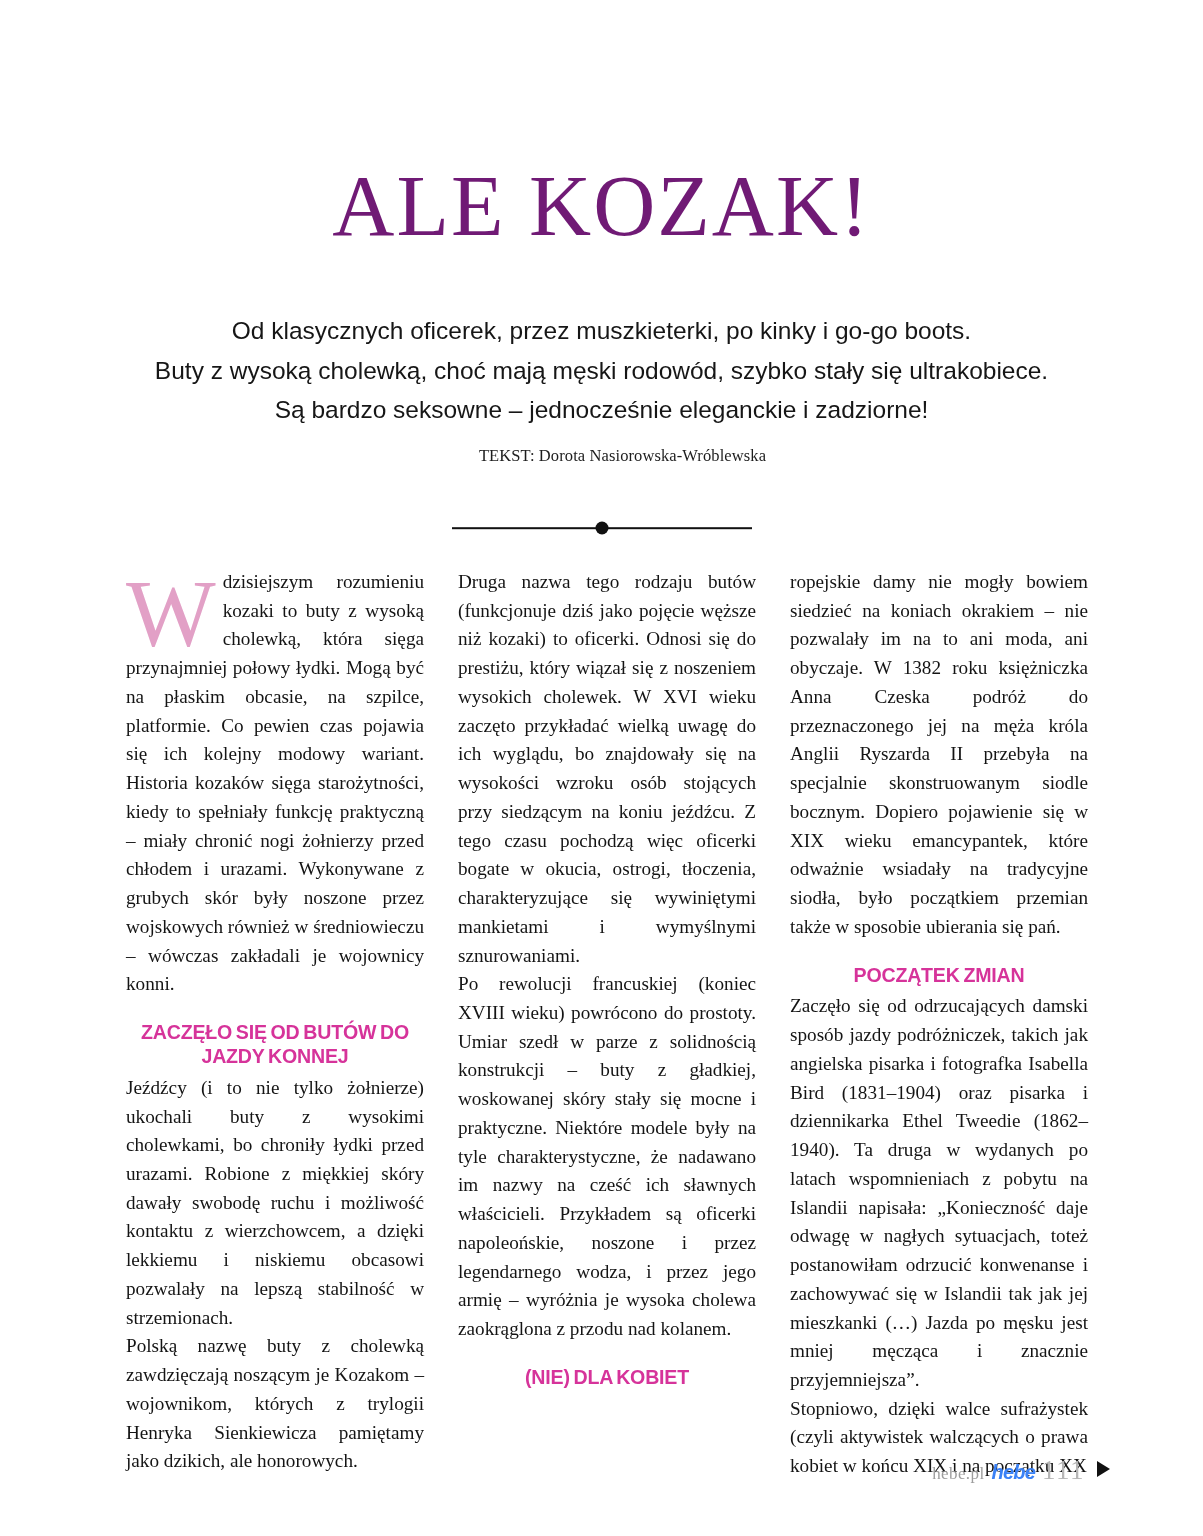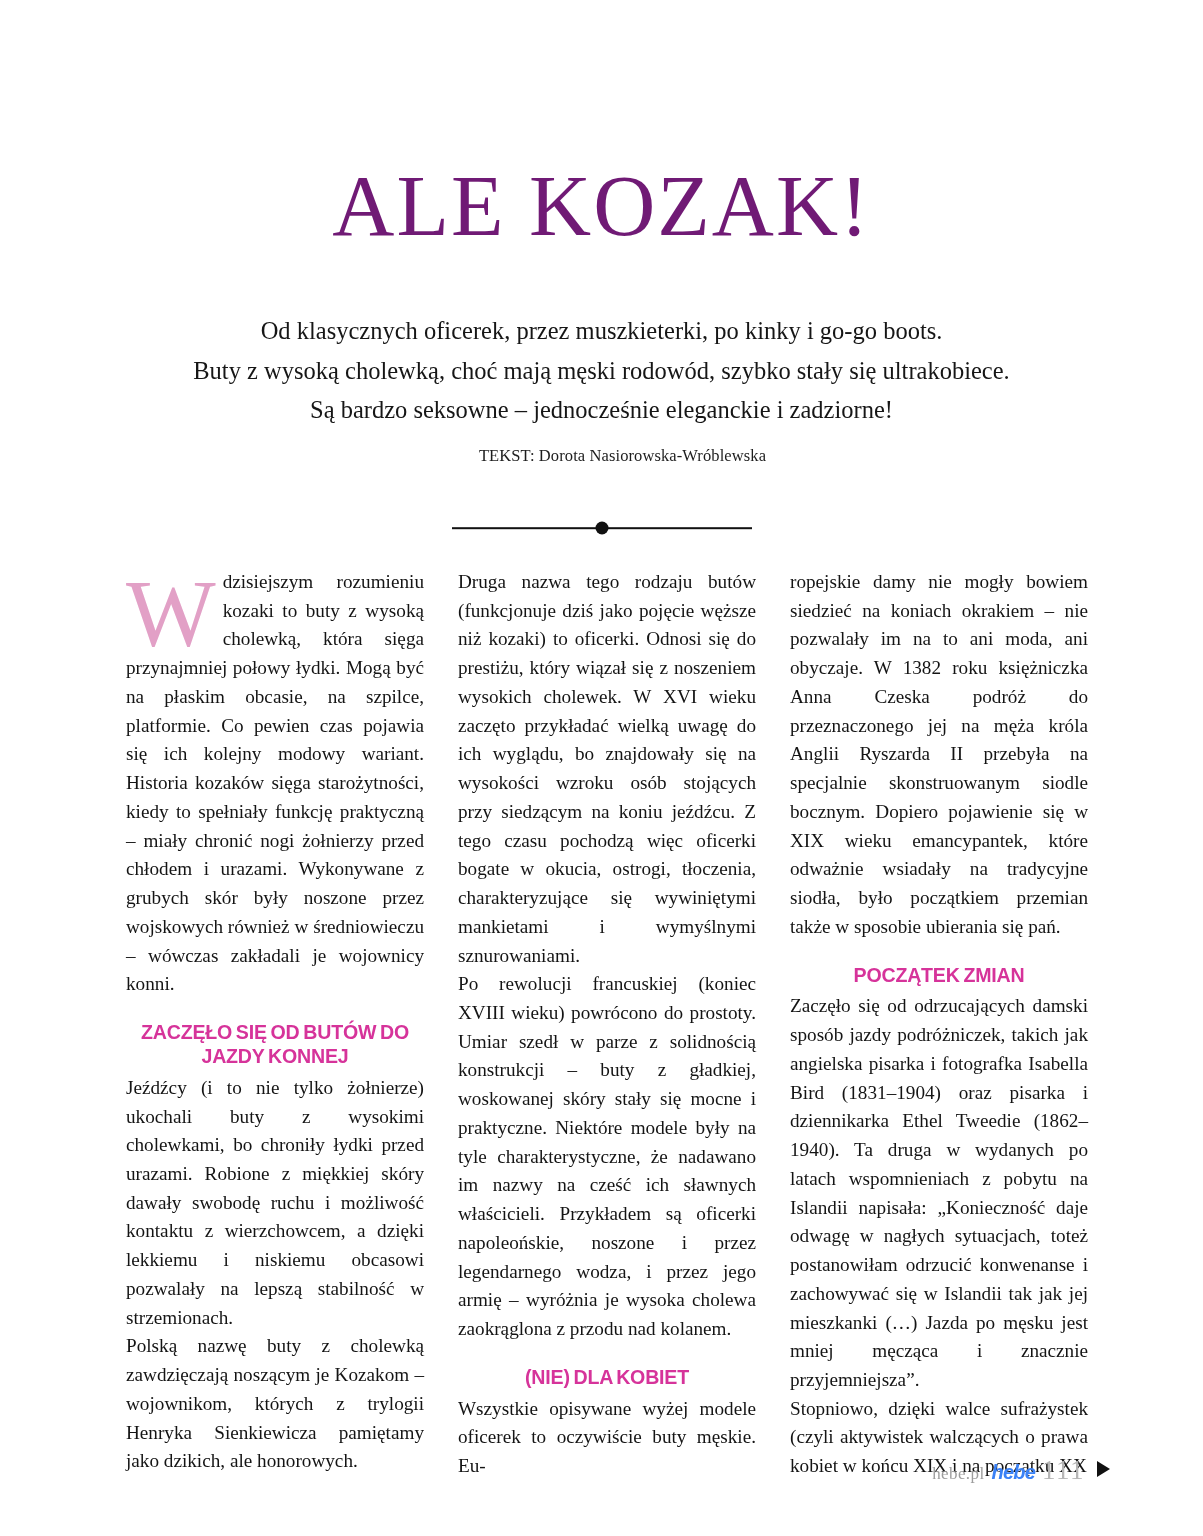--- a/index.html
+++ b/index.html
@@ -35,21 +35,21 @@
     line-height: 1.0;
     font-weight: 400;
     color: #701a75;
     letter-spacing: 2px;
     margin: 13px;
   }
 
   .deck {
     margin: 62px auto 0;
     width: 900px;
-    font-family: Liberation Serif, serif;
+    font-family: Liberation Sans, sans-serif;
     font-size: 24.5px;
     line-height: 1.62;
     color: #161616;
     text-align: center;
   }
   .deck-line { display: block; white-space: nowrap; }
 
   .byline {
     margin-top: 16px;
     font-family: "Liberation Serif", serif;
@@ -205,21 +205,20 @@
       <p class="has-drop">W dzisiejszym rozumieniu kozaki to buty z wysoką cholewką, która sięga przynajmniej połowy łydki. Mogą być na płaskim obcasie, na szpilce, platformie. Co pewien czas pojawia się ich kolejny modowy wariant. Historia kozaków sięga starożytności, kiedy to spełniały funkcję praktyczną – miały chronić nogi żołnierzy przed chłodem i urazami. Wykonywane z grubych skór były noszone przez wojskowych również w średniowieczu – wówczas zakładali je wojownicy konni.</p>
       <h2 class="sec-head">ZACZĘŁO SIĘ OD BUTÓW DO JAZDY KONNEJ</h2>
       <p>Jeźdźcy (i to nie tylko żołnierze) ukochali buty z wysokimi cholewkami, bo chroniły łydki przed urazami. Robione z miękkiej skóry dawały swobodę ruchu i możliwość kontaktu z wierzchowcem, a dzięki lekkiemu i niskiemu obcasowi pozwalały na lepszą stabilność w strzemionach.</p>
       <p>Polską nazwę buty z cholewką zawdzięczają noszącym je Kozakom – wojownikom, których z trylogii Henryka Sienkiewicza pamiętamy jako dzikich, ale honorowych.</p>
     </div>
 
     <div class="col">
       <p>Druga nazwa tego rodzaju butów (funkcjonuje dziś jako pojęcie węższe niż kozaki) to oficerki. Odnosi się do prestiżu, który wiązał się z noszeniem wysokich cholewek. W XVI wieku zaczęto przykładać wielką uwagę do ich wyglądu, bo znajdowały się na wysokości wzroku osób stojących przy siedzącym na koniu jeźdźcu. Z tego czasu pochodzą więc oficerki bogate w okucia, ostrogi, tłoczenia, charakteryzujące się wywiniętymi mankietami i wymyślnymi sznurowaniami.</p>
       <p>Po rewolucji francuskiej (koniec XVIII wieku) powrócono do prostoty. Umiar szedł w parze z solidnością konstrukcji – buty z gładkiej, woskowanej skóry stały się mocne i praktyczne. Niektóre modele były na tyle charakterystyczne, że nadawano im nazwy na cześć ich sławnych właścicieli. Przykładem są oficerki napoleońskie, noszone i przez legendarnego wodza, i przez jego armię – wyróżnia je wysoka cholewa zaokrąglona z przodu nad kolanem.</p>
       <h2 class="sec-head">(NIE) DLA KOBIET</h2>
-      <p>Wszystkie opisywane wyżej modele oficerek to oczywiście buty męskie. Eu-</p>
     </div>
 
     <div class="col col-3-wrap">
       <p>ropejskie damy nie mogły bowiem siedzieć na koniach okrakiem – nie pozwalały im na to ani moda, ani obyczaje. W 1382 roku księżniczka Anna Czeska podróż do przeznaczonego jej na męża króla Anglii Ryszarda II przebyła na specjalnie skonstruowanym siodle bocznym. Dopiero pojawienie się w XIX wieku emancypantek, które odważnie wsiadały na tradycyjne siodła, było początkiem przemian także w sposobie ubierania się pań.</p>
       <h2 class="sec-head">POCZĄTEK ZMIAN</h2>
       <p>Zaczęło się od odrzucających damski sposób jazdy podróżniczek, takich jak angielska pisarka i fotografka Isabella Bird (1831–1904) oraz pisarka i dziennikarka Ethel Tweedie (1862–1940). Ta druga w wydanych po latach wspomnieniach z pobytu na Islandii napisała: „Konieczność daje odwagę w nagłych sytuacjach, toteż postanowiłam odrzucić konwenanse i zachowywać się w Islandii tak jak jej mieszkanki (…) Jazda po męsku jest mniej męcząca i znacznie przyjemniejsza”.</p>
       <p>Stopniowo, dzięki walce sufrażystek (czyli aktywistek walczących o prawa kobiet w końcu XIX i na początku XX</p>
       <span class="cont-arrow"></span>
     </div>
 

